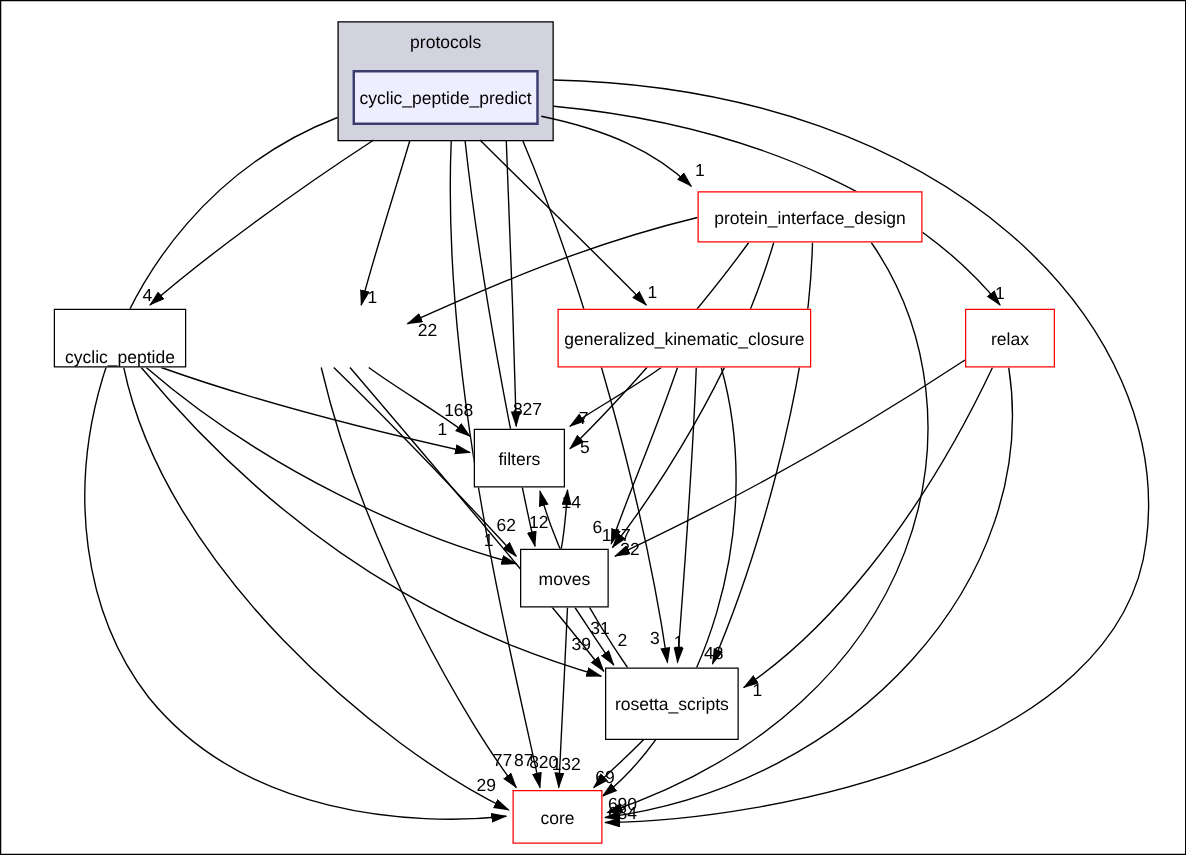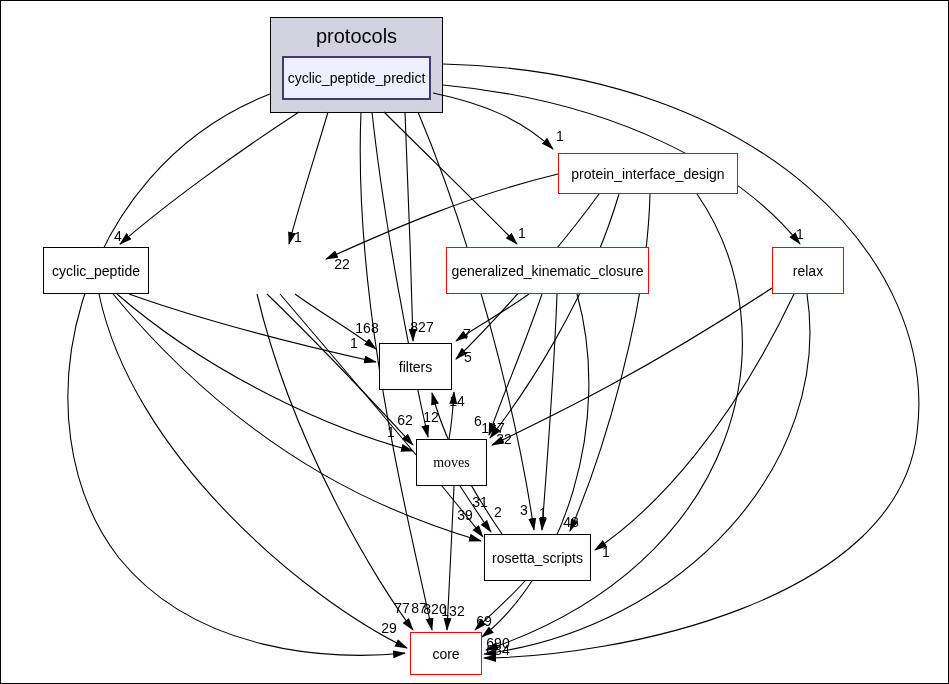--- a/index.html
+++ b/index.html
@@ -13,21 +13,21 @@
     overflow:hidden;
   }
   #cluster{
     position:absolute;z-index:0;
     box-sizing:border-box;
     border:1px solid #000;
     background:#d3d3e0;
   }
   #cluster .cluster-label{
     display:block;text-align:center;
-    font-size:20px;color:#000;margin-top:7px;
+    font-size:14px;color:#000;margin-top:7px;
   }
   #edges-layer{position:absolute;left:0;top:0;z-index:1;}
   #edges-layer text{
     font-family:"Liberation Sans",sans-serif;
     font-size:14px;fill:#000;
   }
   #nodes-layer{position:absolute;left:0;top:0;width:100%;height:100%;z-index:2;pointer-events:none;}
   .node{
     position:absolute;
     box-sizing:border-box;
@@ -133,35 +133,35 @@
         <text x="430" y="421" text-anchor="middle">12</text>
       </g>
   </svg>
   <div id="nodes-layer">
       <div class="node current" style="left: 281px; top: 55px; width: 149px; height: 44px;">
         <span>cyclic_peptide_predict</span>
       </div>
       <div class="node red" style="left: 557px; top: 152px; width: 180px; height: 41px;">
         <span>protein_interface_design</span>
       </div>
-      <div class="node " style="left: 42px; top: 246px; width: 106px; height: 47px;">
+      <div class="node " style="left: 42px; top: 246px; width: 106px; height: 47px; align-items: flex-end;">
         <span>cyclic_peptide</span>
       </div>
       <div class="node red" style="left: 445px; top: 246px; width: 203px; height: 47px;">
         <span>generalized_kinematic_closure</span>
       </div>
       <div class="node red" style="left: 771px; top: 246px; width: 72px; height: 47px;">
         <span>relax</span>
       </div>
       <div class="node " style="left: 378px; top: 342px; width: 73px; height: 47px;">
         <span>filters</span>
       </div>
-      <div class="node " style="left: 415px; top: 438px; width: 71px; height: 47px; font-family: Liberation Serif, serif;">
+      <div class="node " style="left: 415px; top: 438px; width: 71px; height: 47px;">
         <span>moves</span>
       </div>
-      <div class="node " style="left: 483px; top: 533px; width: 107px; height: 47px;">
+      <div class="node " style="left: 483px; top: 533px; width: 107px; height: 58px;">
         <span>rosetta_scripts</span>
       </div>
       <div class="node red" style="left: 409px; top: 631px; width: 72px; height: 43px;">
         <span>core</span>
       </div>
     </div>
 </div>
 
 </body></html>

